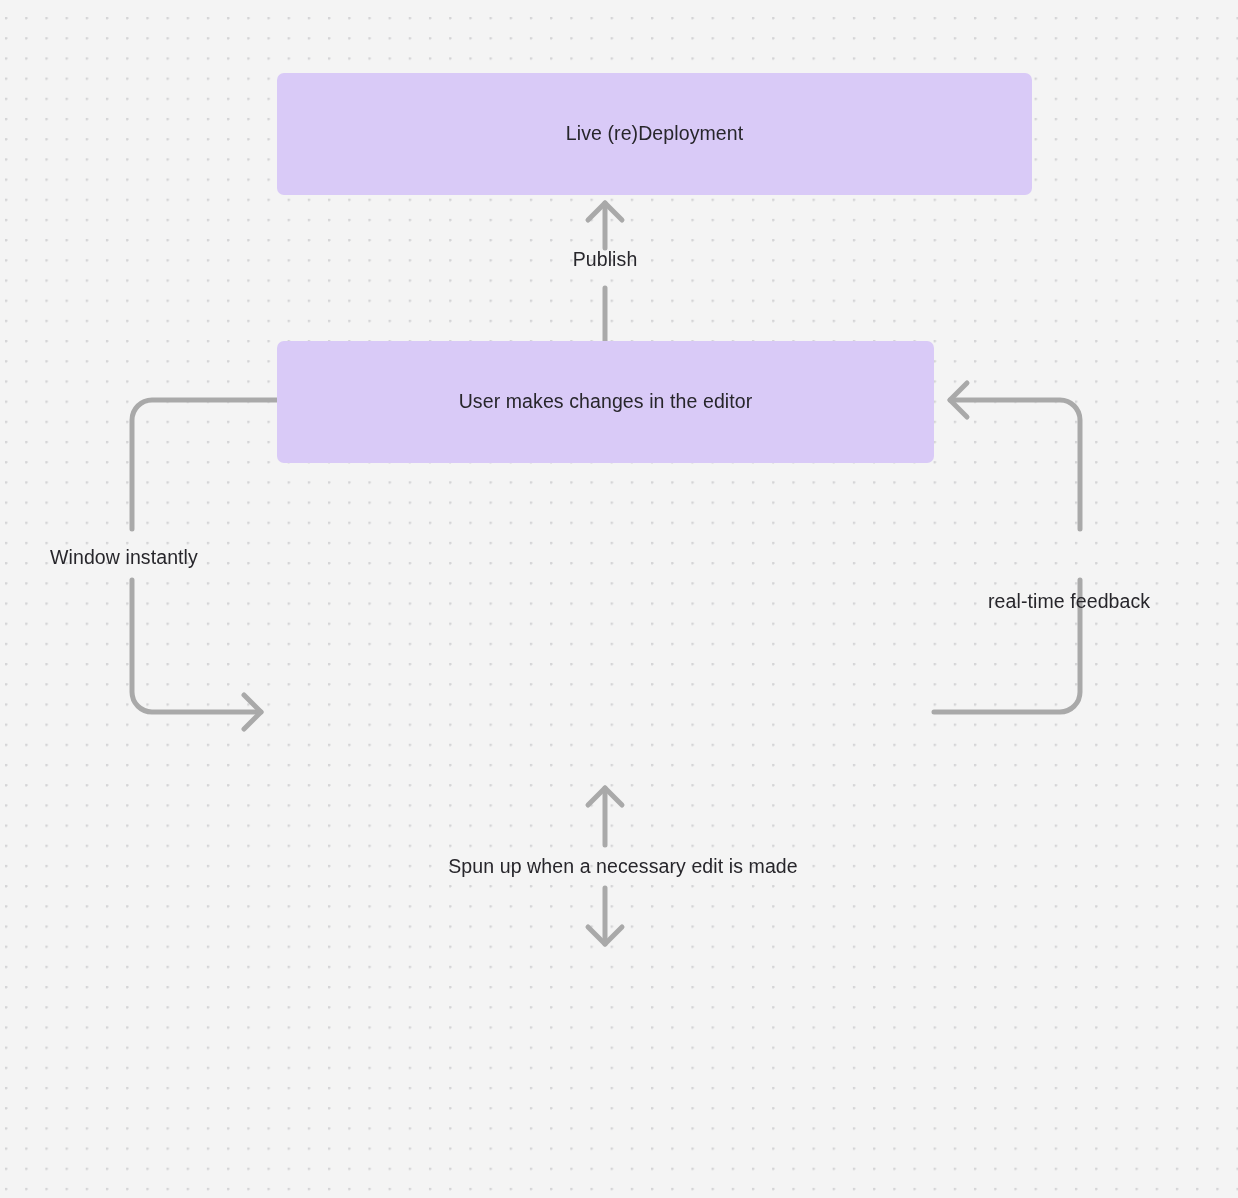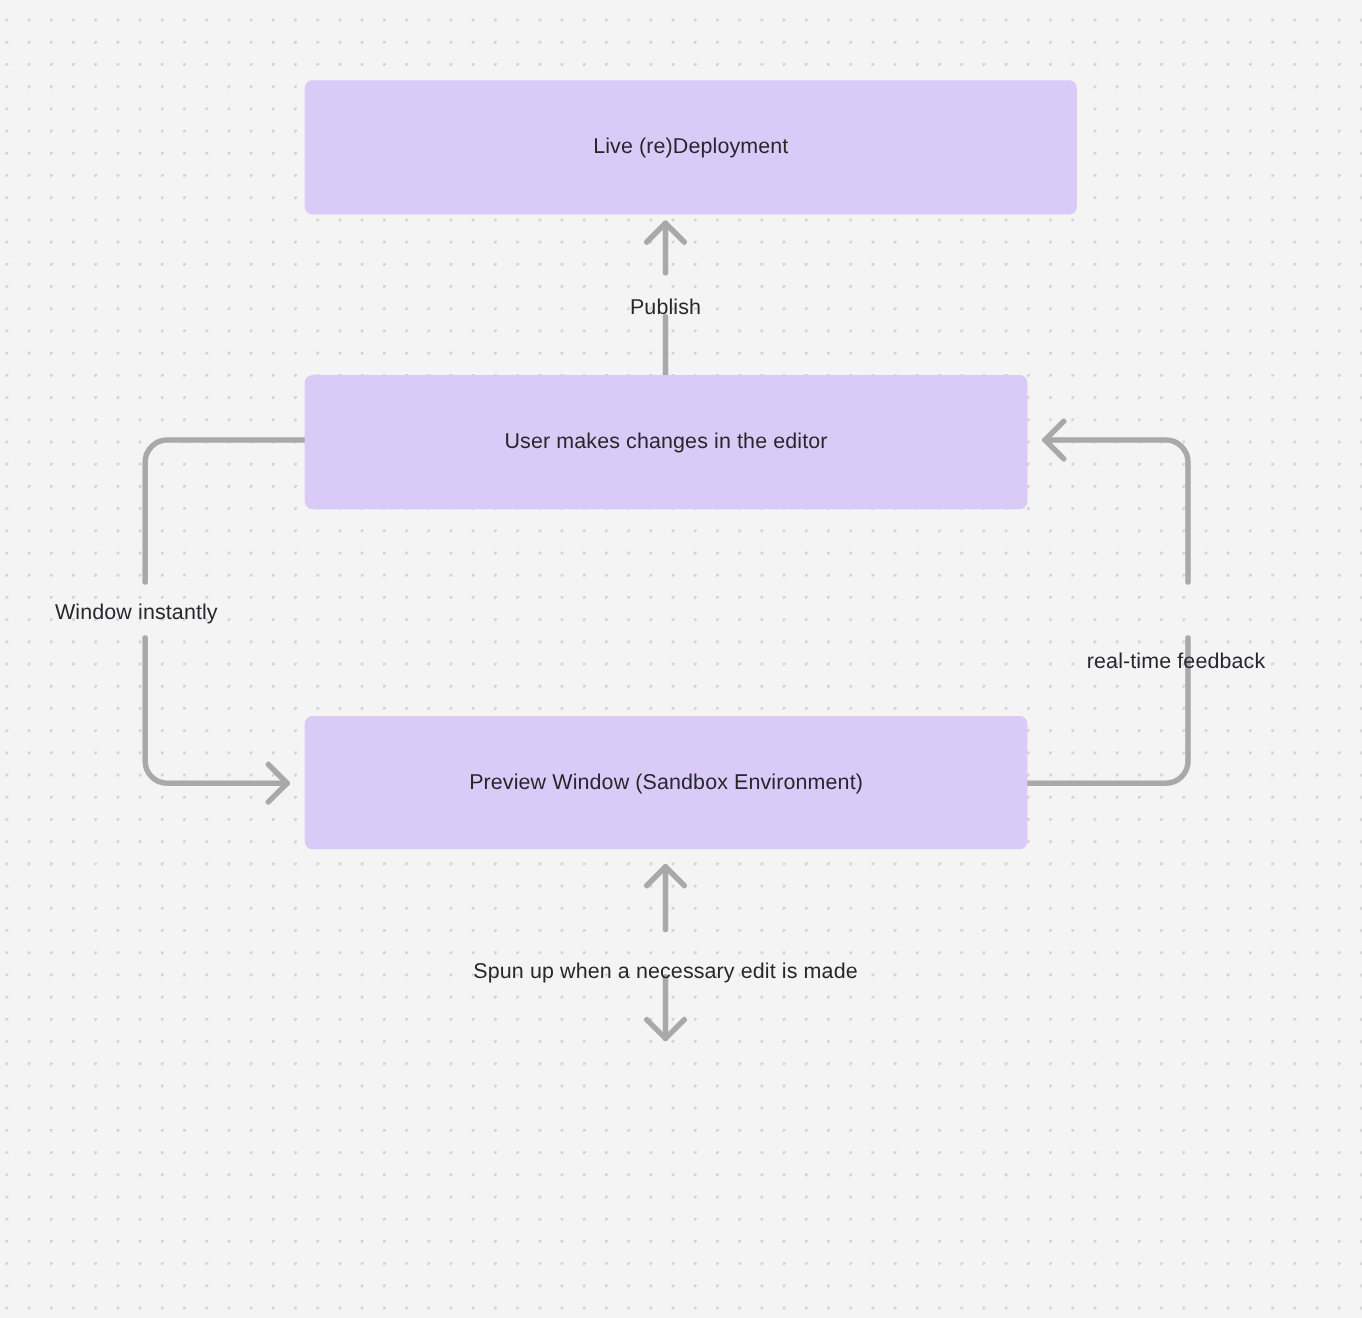--- a/index.html
+++ b/index.html
@@ -45,41 +45,41 @@
     display: flex;
     align-items: center;
     justify-content: center;
     color: #27262b;
     font-size: 19.5px;
     letter-spacing: 0.1px;
     line-height: 1.2;
     text-align: center;
   }
 
-  #node-live        { left: 277px; top: 73px;  width: 702px; height: 122px; }
+  #node-live        { left: 277px; top: 73px;  width: 755px; height: 122px; }
   #node-editor      { left: 277px; top: 341px; width: 657px; height: 122px; }
   #node-preview     { left: 277px; top: 651px; width: 657px; height: 121px; }
   #node-devserver   { left: 277px; top: 960px; width: 657px; height: 121px; }
 
   
   .edge-label {
     position: absolute;
     color: #27262b;
     font-size: 19.5px;
     letter-spacing: 0.1px;
     line-height: 1.2;
     white-space: nowrap;
     background: transparent;
   }
   .edge-label.center {
     transform: translateX(-50%);
   }
 
-  #label-publish     { left: 605px; top: 268px; }
-  #label-spun        { left: 605px; top: 855px; margin-top: 17px; }
+  #label-publish     { left: 605px; top: 248px; }
+  #label-spun        { left: 623px; top: 855px; }
   #label-updates     { left: 50px;  top: 546px; }
   #label-realtime    { left: 988px; top: 546px; margin-top: 44px; }
 </style>
 </head>
 <body>
 
 <div id="canvas">
 
   <svg id="edges" viewBox="0 0 1238 1198" width="1238" height="1198" xmlns="http://www.w3.org/2000/svg">
 
@@ -119,21 +119,20 @@
       <path d="M 605 888 L 605 944" fill="none" stroke="#a9a9a9" stroke-width="5" stroke-linecap="round"></path>
 
       <path d="M 588 927 L 605 944 L 622 927" fill="none" stroke="#a9a9a9" stroke-width="5" stroke-linecap="round" stroke-linejoin="round"></path>
     </g>
   </svg>
 
   <div class="node" id="node-live">Live (re)Deployment</div>
 
   <div class="node" id="node-editor">User makes changes in the editor</div>
 
-  <div class="node" id="node-preview">Preview Window (Sandbox Environment)</div>
 
 
   <div class="edge-label center" id="label-publish">Publish</div>
 
   <div class="edge-label center" id="label-spun">Spun up when a necessary edit is made</div>
 
   <div class="edge-label" id="label-updates">Window instantly</div>
 
   <div class="edge-label" id="label-realtime">real-time feedback</div>
 

